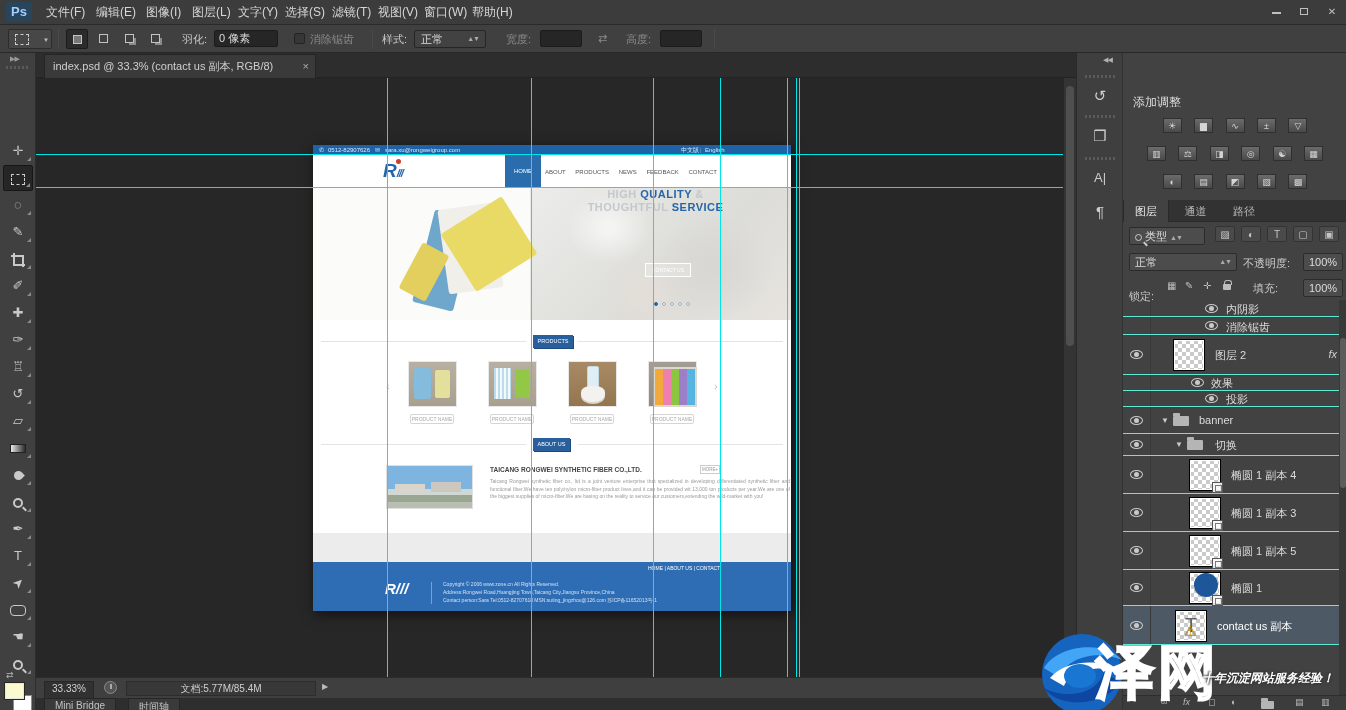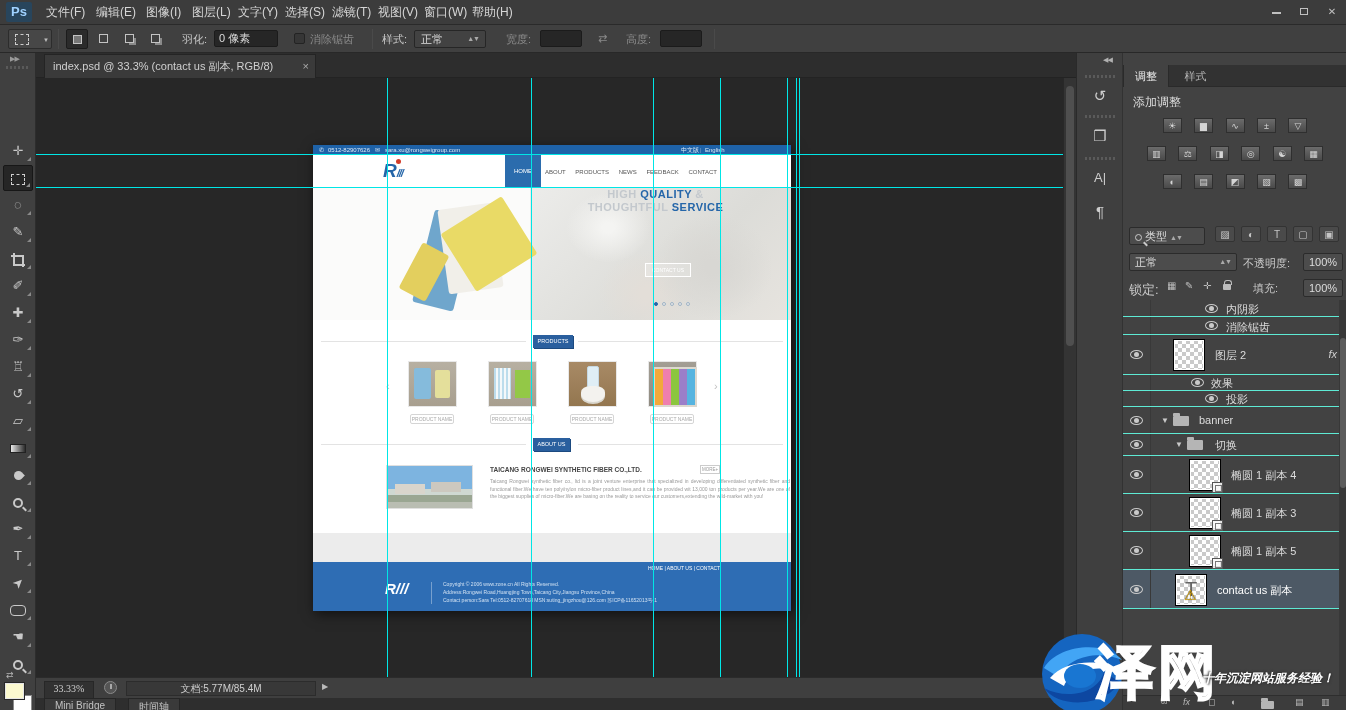--- a/index.html
+++ b/index.html
@@ -56,21 +56,21 @@
 #doctab .close{position:absolute;right:6px;top:0;color:#aaa;font-size:11px;}
 
 #canvas{position:absolute;left:36px;top:78px;width:1027px;height:599px;background:#272727;overflow:hidden;}
 #page{position:absolute;left:277px;top:67px;width:478px;height:466px;background:#ffffff;box-shadow:2px 3px 12px rgba(0,0,0,.6);overflow:hidden;}
 .guide-v{position:absolute;top:0;height:599px;width:1px;background:#00e6e6;z-index:60;}
 .guide-h{position:absolute;left:0;width:1027px;height:1px;background:#00e6e6;z-index:60;}
 #canv-scroll{position:absolute;left:1063px;top:78px;width:13px;height:599px;background:#343434;border-left:1px solid #282828;}
 #canv-scroll i{position:absolute;left:2px;top:8px;width:8px;height:260px;background:#4f4f4f;border-radius:4px;}
 
 #statusbar{position:absolute;left:36px;top:677px;width:1027px;height:21px;background:#3f3f3f;border-top:1px solid #2b2b2b;color:#d0d0d0;font-size:11px;}
-#zoomfield{position:absolute;left:8px;top:3px;width:50px;height:21px;background:#313131;border:1px solid #272727;text-align:center;line-height:14px;font-size:10px;font-family:Liberation Serif, serif;}
+#zoomfield{position:absolute;left:8px;top:3px;width:50px;height:21px;background:#313131;border:1px solid #272727;text-align:center;line-height:14px;font-size:10px;}
 #statusicon{position:absolute;left:68px;top:3px;width:13px;height:13px;border:1px solid #8a8a8a;border-radius:50%;background:#555;}
 #statusicon::after{content:"";position:absolute;left:5px;top:2px;width:2px;height:5px;background:#aaa;}
 #docsize{position:absolute;left:90px;top:3px;width:190px;height:15px;background:#383838;border:1px solid #2c2c2c;text-align:center;line-height:14px;font-size:10px;}
 #docsize-arrow{position:absolute;left:286px;top:4px;font-size:8px;color:#bbb;}
 #bottomtabs{position:absolute;left:36px;top:698px;width:1027px;height:12px;background:#2e2e2e;color:#c2c2c2;font-size:10px;}
 #bottomtabs .bt{position:absolute;top:0;padding:1px 10px;background:#3a3a3a;border:1px solid #262626;border-bottom:none;}
 
 #rightdock{position:absolute;left:1076px;top:53px;width:270px;height:657px;background:#3f3f3f;border-left:1px solid #2a2a2a;}
 #iconstrip{position:absolute;left:0;top:0;width:46px;height:657px;border-right:1px solid #323232;}
 .dock-collapse{position:absolute;left:26px;top:3px;color:#b0b0b0;font-size:7px;letter-spacing:-1px;}
@@ -362,24 +362,20 @@
       <div class="strip-btn" style="top:28px">↺</div>
       <div class="strip-grip" style="top:62px"></div>
       <div class="strip-btn" style="top:68px">❒</div>
       <div class="strip-grip" style="top:104px"></div>
       <div class="strip-btn" style="top:110px;font-size:13px">A|</div>
       <div class="strip-btn" style="top:144px">¶</div>
     </div>
 
     <div id="panels">
 
-      <div class="ptab-strip" style="top:12px">
-        <span class="ptab active">调整</span>
-        <span class="ptab">样式</span>
-      </div>
       <div class="panel-lbl" style="position:absolute;left:10px;top:41px">添加调整</div>
       <div class="adj-row" style="top:62px">
         <span class="adj">☀</span>
         <span class="adj">▆</span>
         <span class="adj">∿</span>
         <span class="adj">±</span>
         <span class="adj">▽</span>
       </div>
       <div class="adj-row" style="top:90px;left:12px;width:200px">
         <span class="adj">▥</span>
@@ -390,35 +386,40 @@
         <span class="adj">▦</span>
       </div>
       <div class="adj-row" style="top:118px">
         <span class="adj">◐</span>
         <span class="adj">▤</span>
         <span class="adj">◩</span>
         <span class="adj">▧</span>
         <span class="adj">▩</span>
       </div>
 
+      <div class="ptab-strip" style="top:147px">
+        <span class="ptab active">图层</span>
+        <span class="ptab">通道</span>
+        <span class="ptab">路径</span>
+      </div>
       <div style="position:absolute;top:171px;left:0;width:224px;height:26px">
         <div class="mini-select" style="left:6px;top:3px;width:76px"><span class="icon-lens" style="width:7px;height:7px;border-width:1.5px;margin-right:3px"></span><span>类型</span> <span class="updn">▲▼</span></div>
         <div class="flt-ic" style="left:92px">▨</div>
         <div class="flt-ic" style="left:118px">◐</div>
         <div class="flt-ic" style="left:144px">T</div>
         <div class="flt-ic" style="left:170px">▢</div>
         <div class="flt-ic" style="left:196px">▣</div>
       </div>
       <div style="position:absolute;top:197px;left:0;width:224px;height:26px">
         <div class="mini-select" style="left:6px;top:3px;width:108px"><span>正常</span><span class="updn" style="float:right">▲▼</span></div>
         <span style="position:absolute;left:120px;top:6px;font-size:11px;color:#c9c9c9">不透明度:</span>
         <div class="mini-select" style="left:180px;top:3px;width:40px">100%</div>
       </div>
       <div style="position:absolute;top:224px;left:0;width:224px;height:23px">
-        <span style="position:absolute;left:6px;top:4px;font-size:13px;color:#c9c9c9">锁定:</span>
+        <span style="position:absolute;left:6px;top:12px;font-size:11px;color:#c9c9c9">锁定:</span>
         <span class="lockic" style="left:44px">▦</span>
         <span class="lockic" style="left:62px">✎</span>
         <span class="lockic" style="left:80px">✛</span>
         <span class="padlock" style="left:100px"></span>
         <span style="position:absolute;left:130px;top:4px;font-size:11px;color:#c9c9c9">填充:</span>
         <div class="mini-select" style="left:180px;top:2px;width:40px">100%</div>
       </div>
 
       <div id="layer-list">
 
@@ -497,20 +498,30 @@
           <div class="eyecol">
               <span class="eye" style="left:7px;top:14px"></span>
             </div>
           <span class="thumb" style="left:66px;top:3px">
               <i class="pathbadge"></i>
             </span>
           <span class="lbl" style="left:108px;top:12px">椭圆 1 副本 5</span>
         </div>
 
 
+        <div class="lr" style="height:36px">
+          <div class="eyecol">
+              <span class="eye" style="left:7px;top:13px"></span>
+            </div>
+          <span class="thumb" style="left:66px;top:2px">
+              <i style="position:absolute;left:4px;top:0;width:24px;height:24px;background:#1e5799;border-radius:50%"></i>
+              <i class="pathbadge"></i>
+            </span>
+          <span class="lbl" style="left:108px;top:11px">椭圆 1</span>
+        </div>
 
         <div class="lr lr-selected" style="height:39px">
           <div class="eyecol">
               <span class="eye" style="left:7px;top:15px"></span>
             </div>
           <span class="thumb" style="left:52px;top:4px">
             <i style="position:absolute;left:9px;top:3px;font-size:20px;color:#666;font-style:normal">T</i>
             <i style="position:absolute;left:8px;top:12px;color:#f0b400;font-size:14px;font-style:normal;text-shadow:0 0 1px #000">⚠</i>
           </span>
           <span class="lbl" style="left:94px;top:13px;color:#fff">contact us 副本</span>

